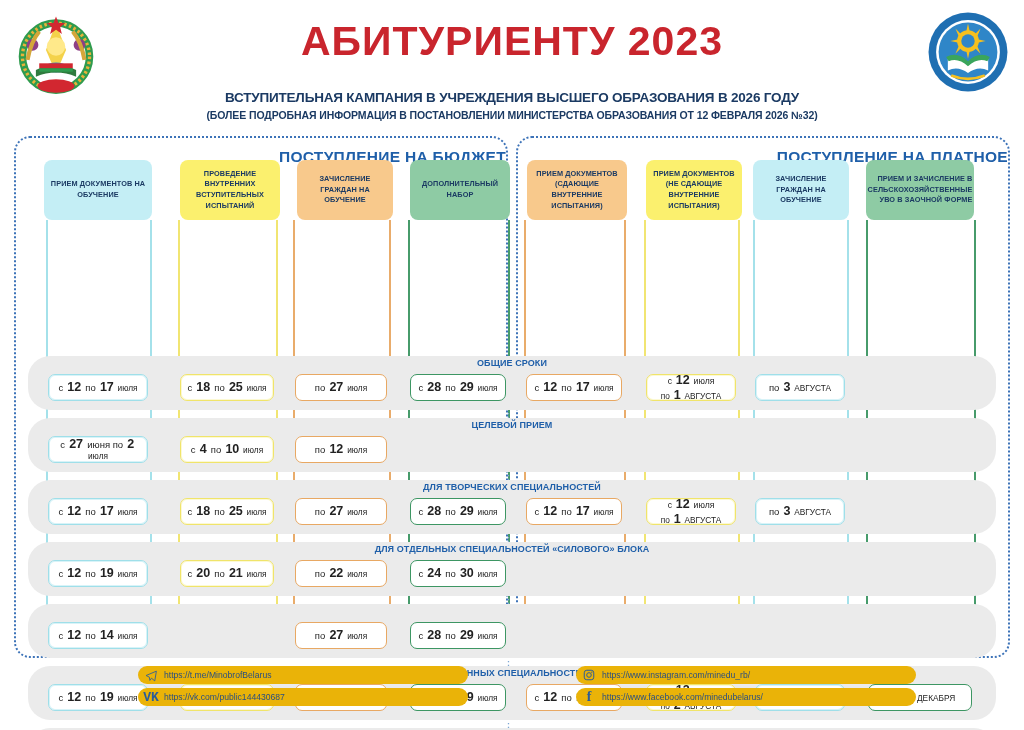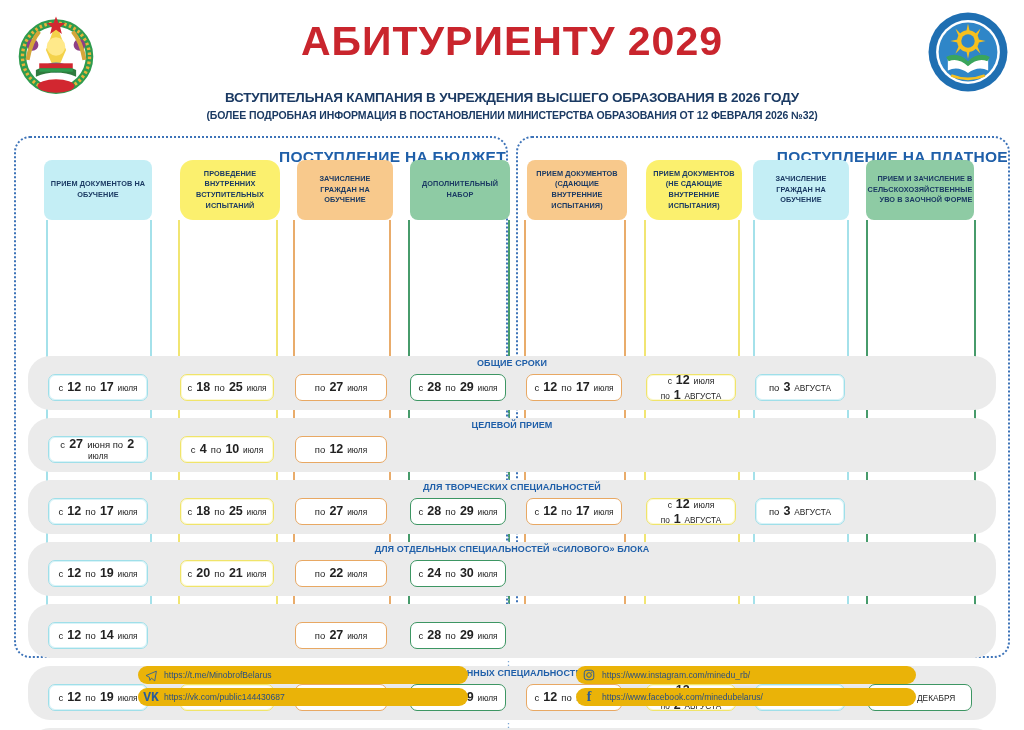--- a/index.html
+++ b/index.html
@@ -61,21 +61,21 @@
     box-sizing:border-box;
     display:flex;align-items:center;justify-content:center;
     text-align:center;
     font-size:7.3px;font-weight:bold;
     line-height:1.45;
     color:#1b3a63;
     padding:2px 4px;
     letter-spacing:0.1px;
   }
   .c-cyan{background:#c4eef5;}
-  .c-yellow{background:#fbf06e;border-radius:13px;}
+  .c-yellow{background:#fbf06e;}
   .c-orange{background:#f8c98c;}
   .c-green{background:#8ecba4;}
   
   .vguide{position:absolute;top:92px;height:422px;width:1.5px;opacity:.95;}
   
   .rowband{
     position:absolute;left:28px;width:968px;
     background:#ebebeb;
     border-radius:22px;
     height:54px;
@@ -145,21 +145,21 @@
       <rect x="30" y="66" width="40" height="6" fill="#d22730"></rect>
       <rect x="30" y="72" width="40" height="4" fill="#2f9b4e"></rect>
       <ellipse cx="50" cy="93" rx="22" ry="8" fill="#d22730"></ellipse>
       <circle cx="22" cy="44" r="7" fill="#8e3f86"></circle>
       <circle cx="78" cy="44" r="7" fill="#8e3f86"></circle>
       <path d="M16 62 q4 -22 14 -34" stroke="#d4a73a" stroke-width="5" fill="none"></path>
       <path d="M84 62 q-4 -22 -14 -34" stroke="#d4a73a" stroke-width="5" fill="none"></path>
     </svg>
   </div>
 
-  <div class="title">АБИТУРИЕНТУ 2029</div>
+  <div class="title">АБИТУРИЕНТУ 2023</div>
 
   <div class="emblem right">
     <svg viewBox="0 0 100 100" width="84" height="88">
       <circle cx="50" cy="50" r="47" fill="#1f6fb2"></circle>
       <circle cx="50" cy="50" r="38" fill="#ffffff"></circle>
       <circle cx="50" cy="50" r="35" fill="#2f86c8"></circle>
       <g fill="#f6c01e">
         <circle cx="50" cy="37" r="13"></circle>
         <g>
           <polygon points="50,16 53,30 47,30"></polygon>

